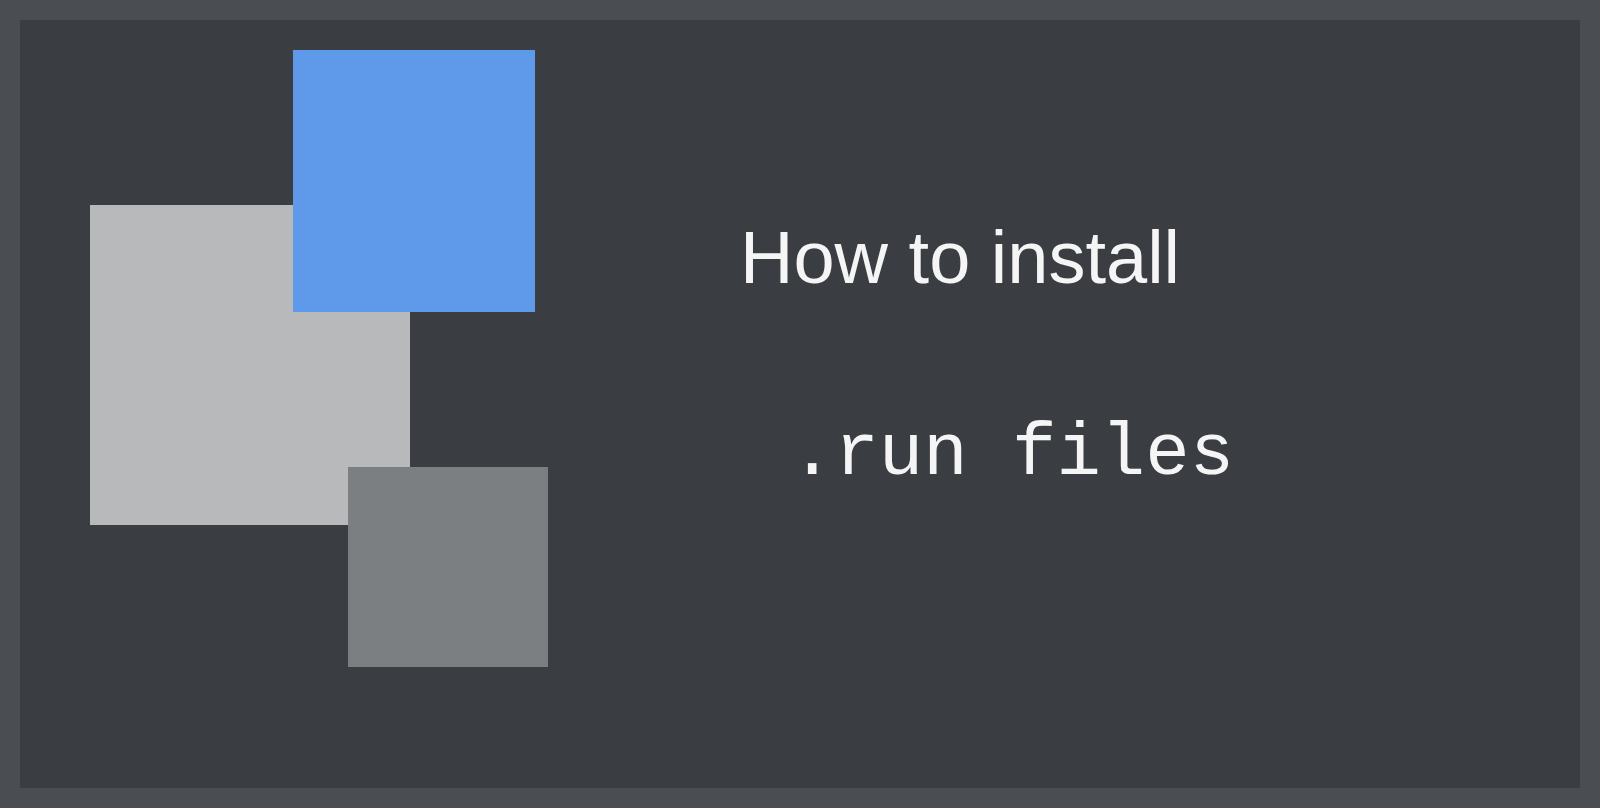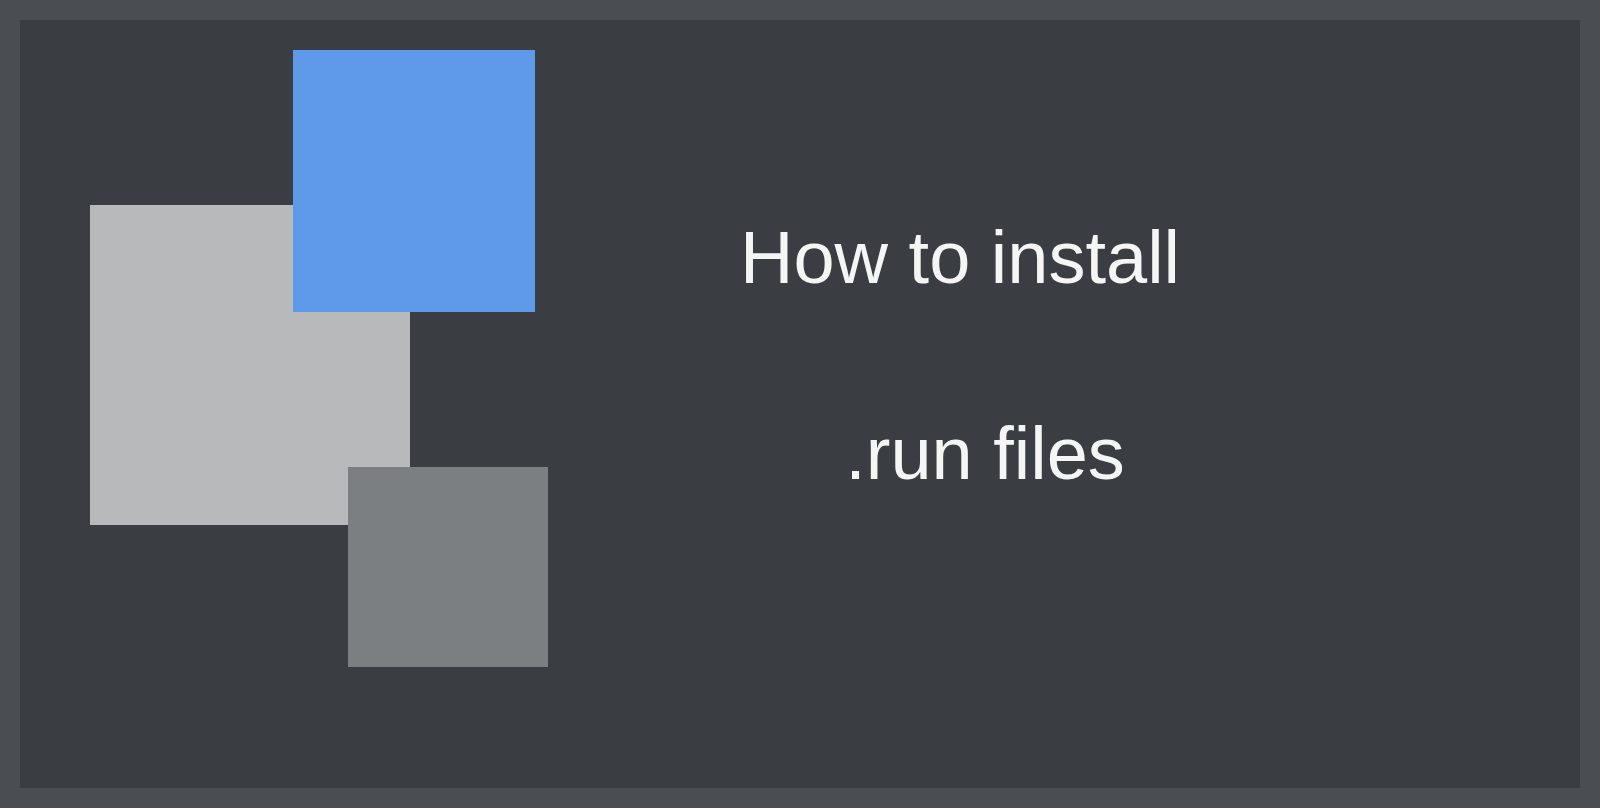--- a/index.html
+++ b/index.html
@@ -1,19 +1,18 @@
 <!DOCTYPE html>
 <html><head>
   <meta charset="utf-8">
   <style>
     * {
       margin: 0;
       padding: 0;
       box-sizing: border-box;
-      text-align: center;
     }
     body {
       width: 1600px;
       height: 808px;
       background: #3a3e42;
       border: 20px solid #4a4e53;
       position: relative;
       font-family: "Comic Sans MS", cursive, sans-serif;
     }
     .squares-container {
@@ -53,20 +52,21 @@
       top: 190px;
       color: #f5f5f5;
       font-size: 74px;
       line-height: 1.3;
     }
     .text-line-1 {
       margin-bottom: 100px;
     }
     .text-line-2 {
       padding-left: 50px;
+      font-family: Liberation Mono, monospace;
     }
   </style>
 </head>
 <body>
 
 <div class="squares-container">
   <div class="square-light"></div>
   <div class="square-blue"></div>
   <div class="square-dark"></div>
 </div>

